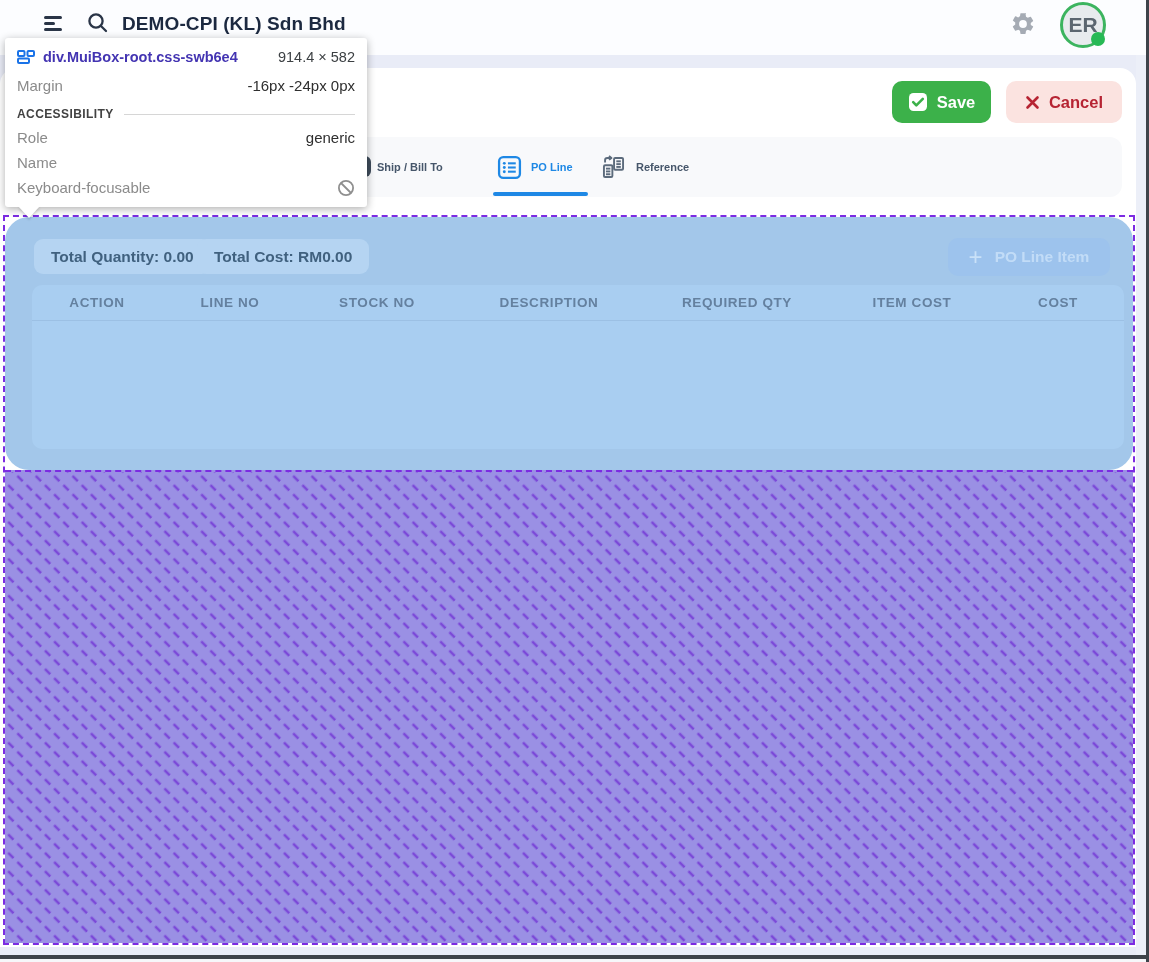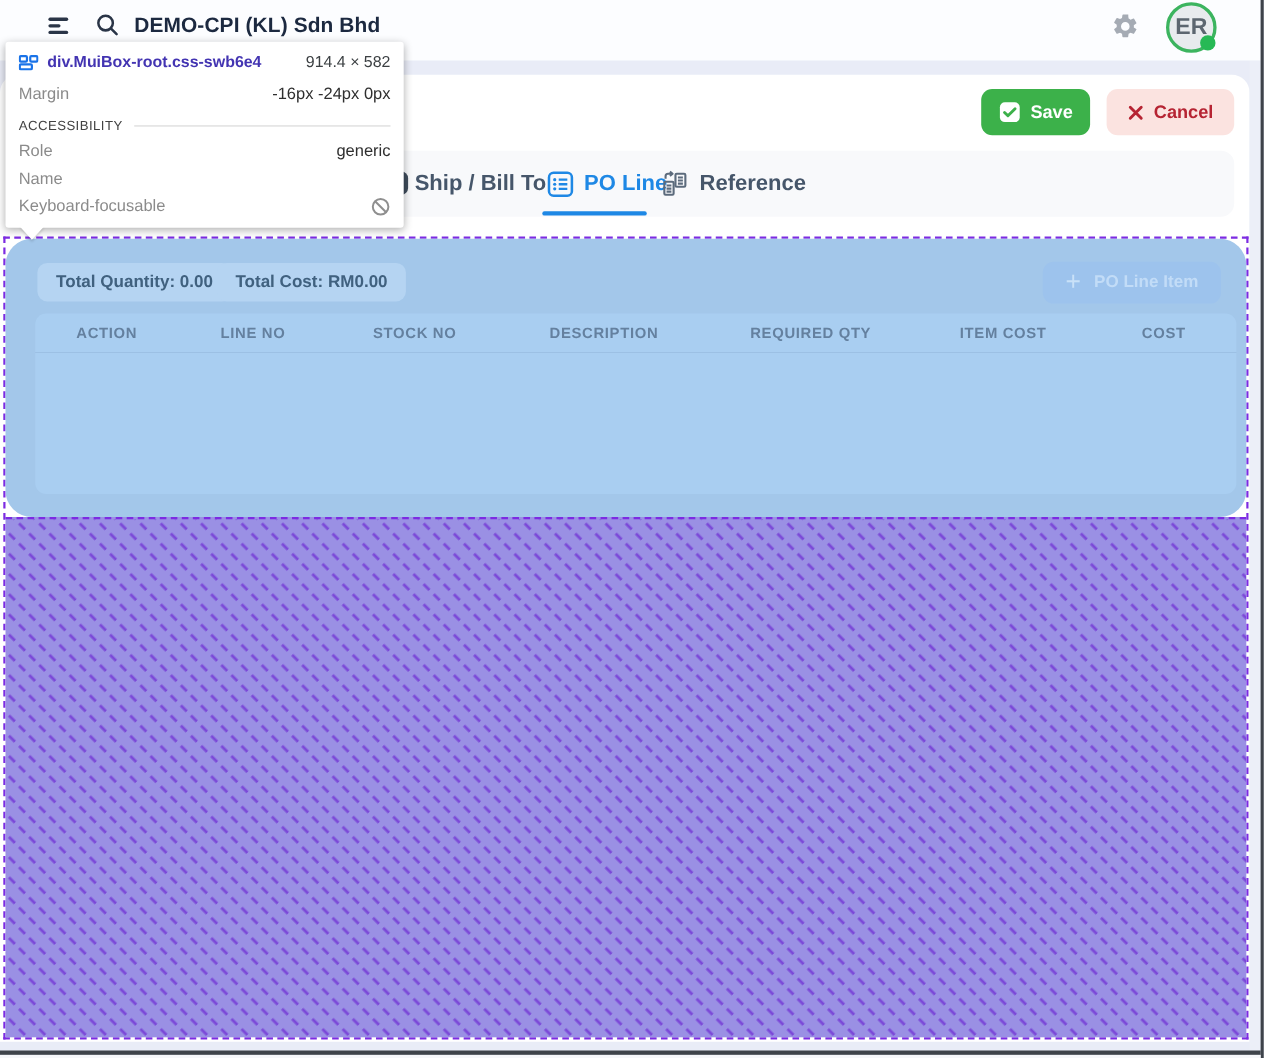--- a/index.html
+++ b/index.html
@@ -21,21 +21,21 @@
   .avatar .dot { position:absolute; right:-2px; bottom:-1px; width:14px; height:14px; border-radius:50%; background:#27b955; }
 
   
   .card { position:absolute; left:0; top:68px; width:1136px; height:879px; background:#ffffff; border-radius:16px 16px 0 0; z-index:1; }
 
   .btn { position:absolute; top:13px; height:42px; border:none; border-radius:10px; display:flex; align-items:center; justify-content:center; gap:9px; font-family:"Liberation Sans",sans-serif; font-size:16.5px; font-weight:700; cursor:pointer; }
   .btn-save { left:892px; width:99px; background:#3cb14a; color:#ffffff; }
   .btn-cancel { left:1006px; width:116px; background:#fbe3e0; color:#b62433; }
 
   .tabstrip { position:absolute; left:20px; top:69px; width:1102px; height:60px; background:#f8f9fb; border-radius:12px; }
-  .tab { position:absolute; top:0; height:60px; display:flex; align-items:center; gap:9px; cursor:pointer; font-size:20px; font-weight:600; color:#46566a; }
+  .tab { position:absolute; top:0; height:60px; display:flex; align-items:center; gap:9px; cursor:pointer; font-size:11px; font-weight:600; color:#46566a; }
   .tab-partial { position:absolute; left:340px; top:19px; width:11px; height:21px; background:#3f4c5c; border-radius:2px 6px 6px 2px; }
   .tab-ship { left:357px; }
   .tab-poline { left:477px; color:#1e88e5; }
   .tab-underline { position:absolute; left:473px; bottom:1px; width:95px; height:4px; border-radius:2px; background:#1e88e5; }
   .tab-ref { left:580px; }
 
   
   .hl { position:absolute; left:3px; top:215px; width:1132px; height:730px; border:2px dashed #7c2be2; z-index:20; display:flex; flex-direction:column; }
   .hl-blue { position:relative; height:253px; background:#a3c7ea;border-radius:24px; }
   .hl-purple { position:relative; flex:1; background:#9a90e4; border-top:2px dashed #7c2be2; }
@@ -55,21 +55,21 @@
   
   .tooltip { position:absolute; left:5px; top:38px; width:362px; height:169px; background:#ffffff; border-radius:3px;
              box-shadow:0 2px 8px rgba(0,0,0,.32); z-index:60; padding:11px 12px 0 12px; font-size:15px; color:#8b8b8b; }
   .dt-row { display:flex; align-items:center; }
   .dt-sel-row { gap:8px; margin-bottom:8px; }
   .dt-selector { font-size:14.5px; font-weight:700; color:#4334b2; }
   .dt-dims { margin-left:auto; font-size:14.5px; color:#3c4043; }
   .dt-kv { height:25px; }
   .dt-kv .val { margin-left:auto; color:#2f2f2f; }
   .dt-acc { margin-top:9px; margin-bottom:4px; gap:10px; }
-  .dt-acc-title { font-size:12px; font-weight:400; color:#424242; letter-spacing:.4px; }
+  .dt-acc-title { font-size:12px; font-weight:700; color:#424242; letter-spacing:.4px; }
   .dt-acc-line { flex:1; height:1px; background:#d6d6d6; }
   .caret { position:absolute; left:18px; top:206px; width:0; height:0; z-index:61;
            border-left:11px solid transparent; border-right:11px solid transparent; border-top:12px solid #ffffff;
            filter:drop-shadow(0 2px 1px rgba(0,0,0,.15)); }
 
   
   .edge-right { position:absolute; left:1146px; top:0; width:3px; height:962px; background:#3e434a; z-index:70; }
   .edge-bottom { position:absolute; left:0; top:955px; width:1146px; height:4px; background:#3e434a; z-index:70; }
   .edge-bottom-white { position:absolute; left:0; top:959px; width:1146px; height:3px; background:#f6f7fa; z-index:70; }
   .strip-right { position:absolute; left:1136px; top:55px; width:10px; height:900px; background:#eceff8; z-index:2; }

